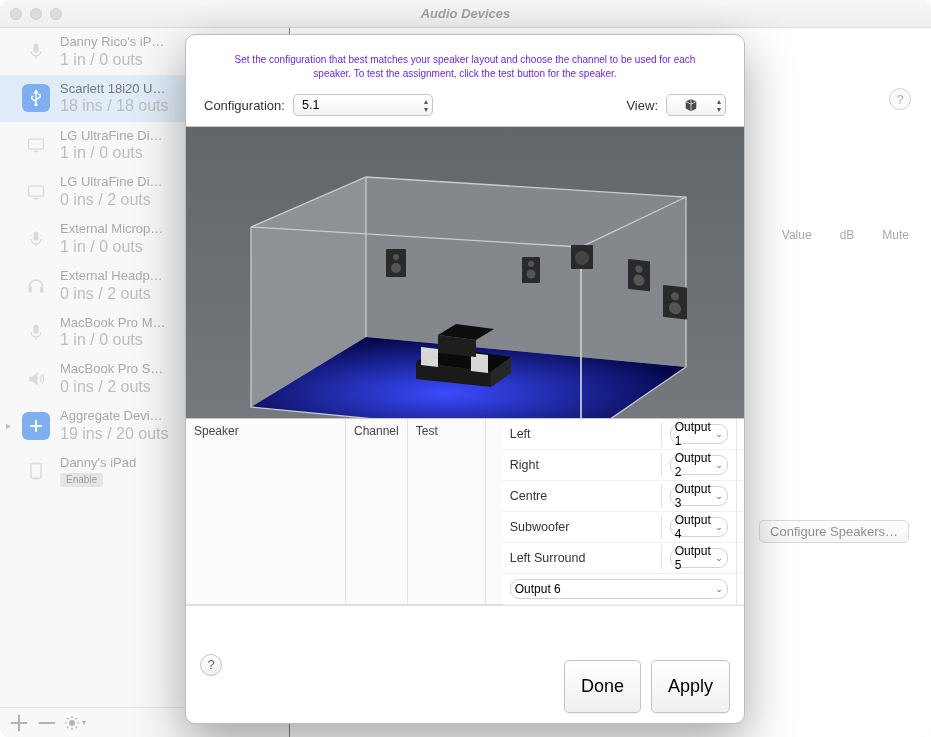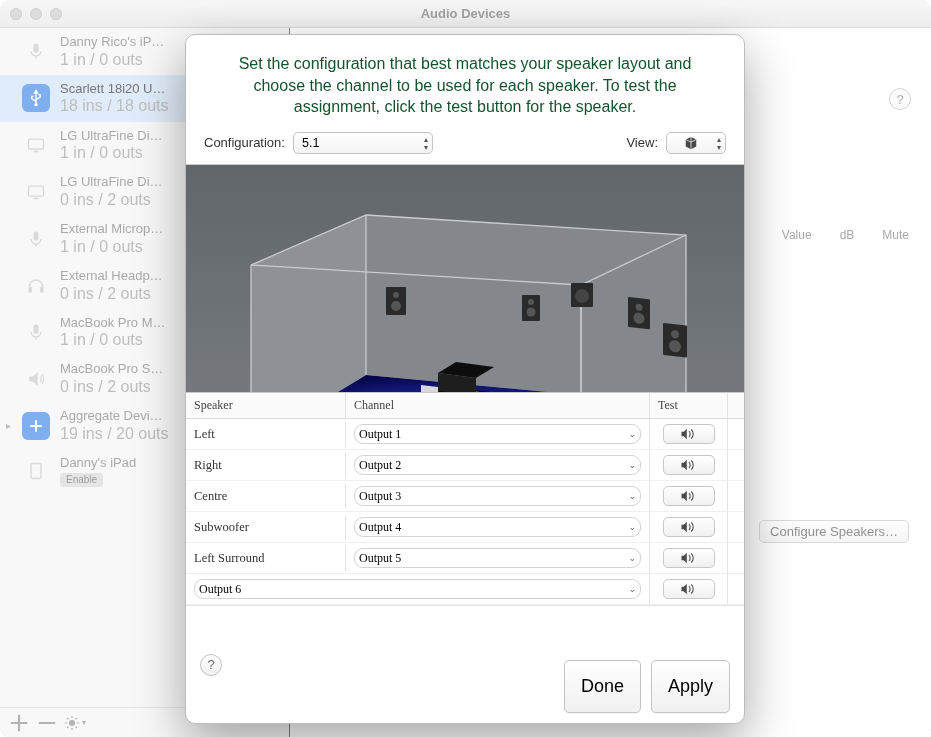--- a/index.html
+++ b/index.html
@@ -5,21 +5,21 @@
   * { box-sizing: border-box; margin: 0; padding: 0; }
   html, body { width: 931px; height: 737px; overflow: hidden; font-family: -apple-system, "Helvetica Neue", Arial, sans-serif; font-size: 13px; background: #fff; }
   .frame { position: relative; width: 931px; height: 737px; }
 
   
   .bg { position: absolute; inset: 0; background: #e9e9e9; border-radius: 10px; overflow: hidden; }
   .bg-mask { position: absolute; inset: 0; background: rgba(255,255,255,0.35); pointer-events: none; z-index: 5; }
   .titlebar { height: 28px; display: flex; align-items: center; padding: 0 10px; background: linear-gradient(#f3f3f3,#e5e5e5); border-bottom: 1px solid #c8c8c8; }
   .traffic { display: flex; gap: 8px; margin-right: 8px; }
   .dot { width: 12px; height: 12px; border-radius: 50%; background: #c9c9c9; border: 1px solid #b4b4b4; }
-  .titlebar-title { position: absolute; left: 0; right: 0; text-align: center; color: #6f6f6f; font-size: 13px; font-weight: 600; }
+  .titlebar-title { position: absolute; left: 0; right: 0; text-align: center; color: #6f6f6f; font-size: 13px; font-weight: 600; font-style: italic; }
   .bg-body { position: absolute; top: 28px; left: 0; right: 0; bottom: 0; display: flex; background: #efefef; }
   .sidebar { width: 290px; background: #f4f4f4; border-right: 1px solid #404040; display: flex; flex-direction: column; }
   .device-list { flex: 1; overflow: hidden; }
   .device { display: flex; align-items: center; gap: 10px; padding: 6px 10px 6px 8px; border-bottom: 0; color: #7c7c7c; }
   .device.selected { background: #cfe2f6; color: #2b2b2b; }
   .dev-ic { width: 28px; height: 28px; border-radius: 6px; display:flex; align-items:center; justify-content:center; flex-shrink:0; }
   .dev-ic svg { width: 20px; height: 20px; opacity: 0.5; }
   .dev-ic.usb { background:#3b84e6; border-radius:6px; }
   .dev-ic.usb svg { opacity:1; }
   .dev-ic.plus { background:#3b84e6; border-radius:6px; }
@@ -32,34 +32,34 @@
   .sidebar-footer { height: 30px; border-top: 1px solid #d6d6d6; display:flex; align-items:center; gap:6px; padding:0 8px; color:#7a7a7a; }
   .footer-btn { width:22px; height:22px; display:flex; align-items:center; justify-content:center; cursor:pointer; }
 
   .main { flex:1; position:relative; background:#fff; }
   .help-circ { position:absolute; top:60px; right:20px; width:22px; height:22px; border-radius:50%; border:1px solid #c0c0c0; color:#8a8a8a; display:flex; align-items:center; justify-content:center; font-size:13px; background:#f7f7f7; }
   .col-headers { position:absolute; top:200px; right:22px; display:flex; gap:28px; color:#7a7a7a; font-size:12px; }
   .configure-btn { position:absolute; right:22px; top:492px; padding:3px 10px; border:1px solid #c6c6c6; border-radius:5px; background:linear-gradient(#fdfdfd,#f0f0f0); color:#555; font-size:13px; }
 
   
   .sheet { position:absolute; left:185px; top:34px; width:560px; height:690px; background:#fff; border:1px solid #bcbcbc; border-radius:10px; box-shadow:0 18px 50px rgba(0,0,0,0.35); z-index:10; display:flex; flex-direction:column; overflow:hidden; }
-  .sheet-desc { text-align:center; color:#14532d; font-size:16px; padding:18px 30px 10px; line-height:1.35; }
+  .sheet-desc { text-align:center; color:#6d28d9; font-size:10px; padding:18px 30px 10px; line-height:1.35; }
   .config-row { display:flex; align-items:center; padding:4px 18px 10px; gap:8px; }
   .config-row .spacer { flex:1; }
   .label { color:#333; }
   .combo { position:relative; display:flex; align-items:center; justify-content:space-between; height:22px; padding:0 18px 0 8px; border:1px solid #c3c3c3; border-radius:5px; background:linear-gradient(#fff,#f3f3f3); font-size:12.5px; min-width:60px; }
   .combo .ud { position:absolute; right:4px; top:3px; font-size:8px; line-height:8px; color:#555; text-align:center; }
   .combo.wide { width:140px; }
   .view-combo { width:46px; display:flex; align-items:center; justify-content:center; }
 
   .viz { height:350px; margin:0; background:linear-gradient(#61666b,#75797d); position:relative; overflow:hidden; border-top:1px solid #c9c9c9; border-bottom:1px solid #c9c9c9; }
   .room { position:absolute; left:40px; top:30px; width:480px; height:300px; }
   .room svg { width:100%; height:100%; }
 
-  .table { display:flex; flex-direction:column;font-family:Liberation Serif, serif; }
+  .table { display:flex; flex-direction:row; }
   .thead { display:flex; border-bottom:1px solid #dcdcdc; background:#fbfbfb; font-size:12px; color:#444; }
   .th, .td { padding:5px 8px; border-right:1px solid #e4e4e4; }
   .th:last-child, .td:last-child { border-right:none; }
   .col-sp { width:160px; }
   .col-ch { flex:1; }
   .col-te { width:78px; }
   .col-pad { width:14px; }
   .trow { display:flex; align-items:center; border-bottom:1px solid #f0f0f0; font-size:12.5px; }
   .trow .col-sp { color:#333; }
   .ch-sel { position:relative; width:100%; height:20px; display:flex; align-items:center; padding:0 16px 0 4px; border:1px solid #d3d3d3; border-radius:9px; background:#fff; font-size:12px; }

